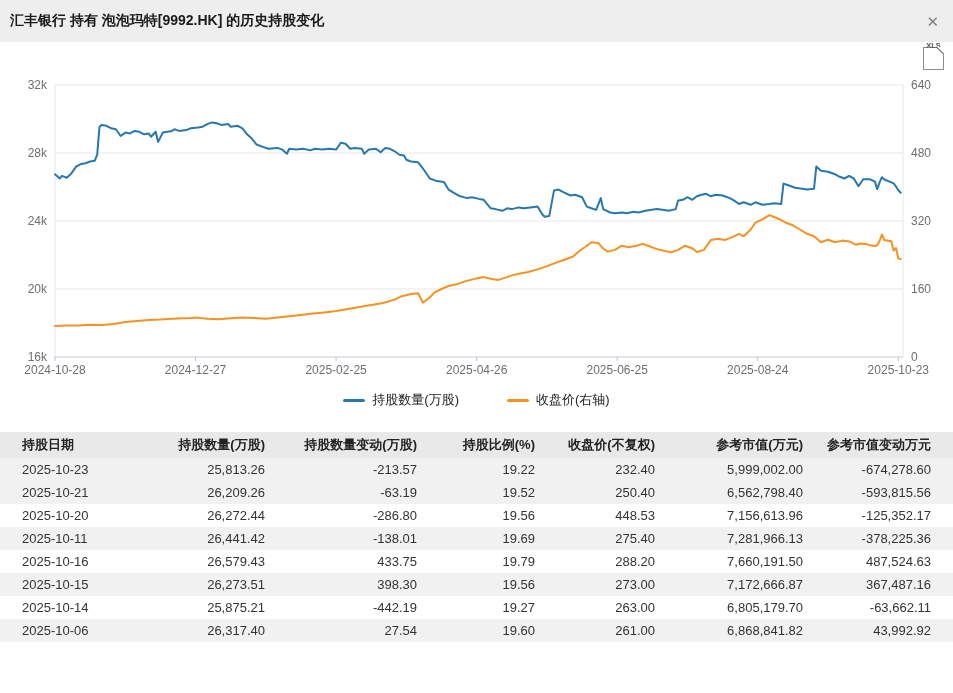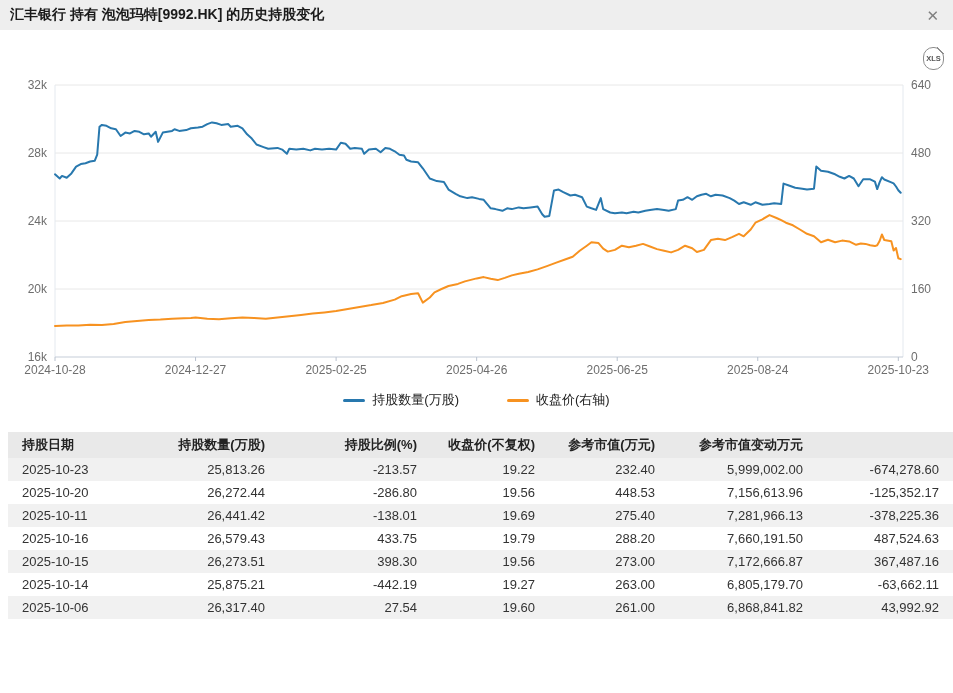--- a/index.html
+++ b/index.html
@@ -1,40 +1,40 @@
 <!DOCTYPE html>
 <html><head>
 <meta charset="utf-8">
 <style>
   * { margin:0; padding:0; box-sizing:border-box; }
   body { font-family:"Liberation Sans","DejaVu Sans",sans-serif; background:#fff; }
   .page { position:relative; width:953px; height:693px; background:#fff; overflow:hidden; }
 
-  .titlebar { position:absolute; top:0; left:0; width:953px; height:30px; background:#eeeeee;
+  .titlebar { position:absolute; top:0; left:0; width:953px; height:42px; background:#eeeeee;
     display:flex; align-items:center; justify-content:space-between; padding:0 14px 0 10px; }
   .titlebar .title { font-size:14px; font-weight:bold; color:#1a1a1a; }
   .titlebar .close { font-size:15px; color:#808080; cursor:pointer; line-height:1; }
 
   .xls { position:absolute; top:47px; right:9px; width:21px; height:23px; border:1px solid #8d8d8d;
-    border-radius:10px; background:#fff; display:flex; align-items:flex-end; justify-content:center;
-    font-size:7.5px; font-weight:bold; color:#555; padding-bottom:6px; cursor:pointer; }
+    border-radius:0; background:#fff; display:flex; align-items:flex-end; justify-content:center;
+    font-size:7.5px; font-weight:bold; color:#555; padding-bottom:19px; cursor:pointer; }
   .xls-fold { position:absolute; top:-1px; right:-1px; width:7px; height:7px;
     background:linear-gradient(225deg,#ffffff 48%,#8d8d8d 48%,#8d8d8d 60%,#ffffff 60%); }
 
   #chart-svg { position:absolute; top:0; left:0; }
 
   .legend { position:absolute; top:391px; left:0; width:953px; display:flex; justify-content:center;
     gap:48px; align-items:center; }
   .legend-item { display:flex; align-items:center; gap:7px; cursor:pointer; }
   .legend-dash { width:22px; height:3px; border-radius:2px; }
   .legend-label { font-size:13px; color:#222; }
 
   .tablewrap { position:absolute; top:432px; left:0; width:953px; font-size:13px; color:#333; }
   .tr { display:grid; grid-template-columns:95px 160px 152px 118px 120px 148px 1fr;
-    height:23px; align-items:center; padding:0 8px; background:#fff;margin-left:8px; }
+    height:23px; align-items:center; padding:0 16px; background:#fff; }
   .tr.head { height:26px; background:#e9e9e9; font-weight:bold; color:#222; }
   .tr.stripe { background:#f1f1f1; }
   .tr.partial { height:5px; }
   .td { text-align:right; padding-right:6px; white-space:nowrap; overflow:hidden; }
   .td.left { text-align:left; padding-right:0; padding-left:6px; }
 </style>
 </head>
 <body>
 
 <div class="page">
@@ -93,33 +93,43 @@
     <div class="legend-item">
       <span class="legend-dash" style="background: rgb(247, 146, 32);"></span>
       <span class="legend-label">收盘价(右轴)</span>
     </div>
   </div>
 
   <div class="tablewrap" id="holdings-table">
       <div class="tr head">
         <div class="td left">持股日期</div>
         <div class="td">持股数量(万股)</div>
+        <div class="td">持股数量变动(万股)</div>
         <div class="td">持股比例(%)</div>
         <div class="td">收盘价(不复权)</div>
         <div class="td">参考市值(万元)</div>
         <div class="td">参考市值变动万元</div>
       </div>
       <div class="tr stripe">
         <div class="td left">2025-10-23</div>
         <div class="td">25,813.26</div>
         <div class="td">-213.57</div>
         <div class="td">19.22</div>
         <div class="td">232.40</div>
         <div class="td">5,999,002.00</div>
         <div class="td">-674,278.60</div>
+      </div>
+      <div class="tr stripe">
+        <div class="td left">2025-10-21</div>
+        <div class="td">26,209.26</div>
+        <div class="td">-63.19</div>
+        <div class="td">19.52</div>
+        <div class="td">250.40</div>
+        <div class="td">6,562,798.40</div>
+        <div class="td">-593,815.56</div>
       </div>
       <div class="tr ">
         <div class="td left">2025-10-20</div>
         <div class="td">26,272.44</div>
         <div class="td">-286.80</div>
         <div class="td">19.56</div>
         <div class="td">448.53</div>
         <div class="td">7,156,613.96</div>
         <div class="td">-125,352.17</div>
       </div>

